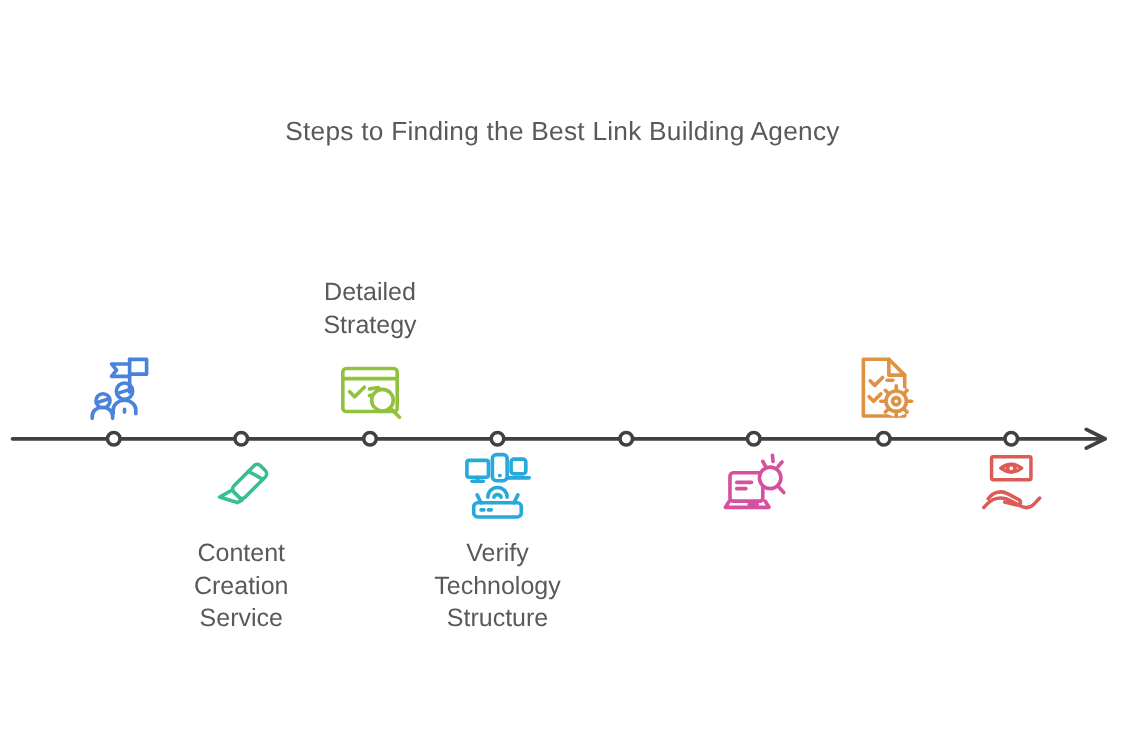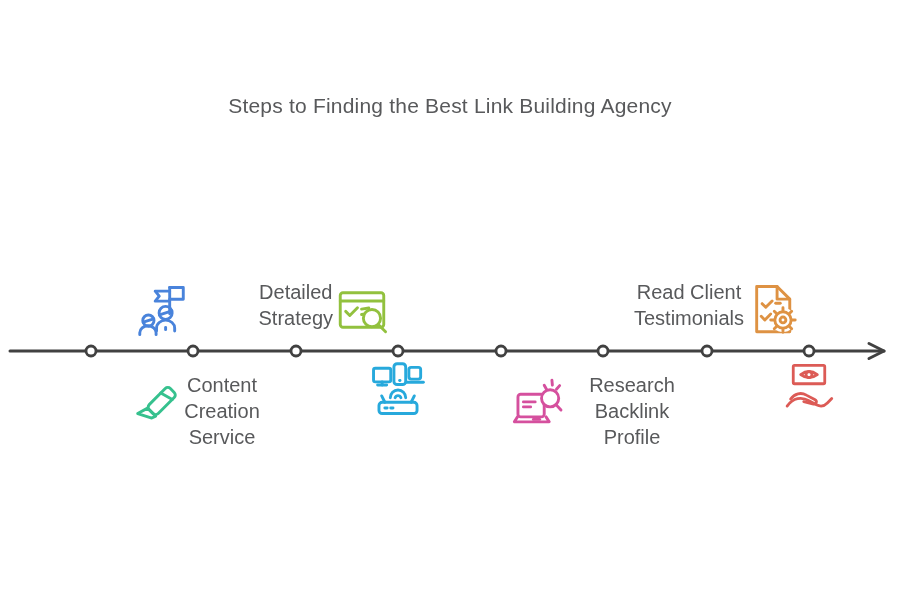--- a/index.html
+++ b/index.html
@@ -6,21 +6,21 @@
   .canvas{
     position:relative;width:900px;height:600px;background:#FFFFFF;
     font-family:"Liberation Sans",sans-serif;overflow:hidden;
   }
   .title{
     position:absolute;top:94px;left:0;width:100%;text-align:center;
     font-size:21px;color:#58595B;letter-spacing:0.2px;
   }
   .timeline{position:absolute;left:0;top:336px;}
   .step{
-    position:absolute;width:190px;display:flex;flex-direction:row;align-items:center;
+    position:absolute;width:190px;display:flex;flex-direction:column;align-items:center;
   }
   .step.above{bottom:259px;justify-content:flex-end;}
   .step.below{top:361px;justify-content:center;}
   .step .label{
     font-size:20px;line-height:26px;color:#58595B;text-align:center;white-space:pre-line;
   }
   .above .label{margin-bottom:10px;}
   .below .label{margin-top:11px;}
   svg.icon{display:block;}
 </style>
@@ -106,45 +106,44 @@
         <path d="M41 23.5 h19"></path>
         <path d="M23.5 40.5 a8.5 8.5 0 0 1 17 0" stroke-dasharray="none"></path>
         <path d="M28.8 40.5 a3.4 3.4 0 0 1 6.4 0"></path>
         <path d="M17.5 45.5 L14 38.5"></path>
         <path d="M46.5 45.5 L50 38.5"></path>
         <rect x="11" y="45.5" width="42" height="12.5" rx="3.5"></rect>
         <path d="M17.5 51.8 h2.5"></path>
         <path d="M24 51.8 h2.5"></path>
       </g>
     </svg>
+    <div class="label">Verify
+Technology
+Structure</div>
   </div>
 
 
   <div class="step below" style="left:508px">
     <svg class="icon" width="60" height="58" viewBox="0 0 64 64">
       <g fill="none" stroke-width="3.2" stroke-linecap="round" stroke-linejoin="round" stroke="#D5509E">
         <rect x="11" y="19" width="29" height="25" rx="3"></rect>
         <path d="M17 27.5 h13"></path>
         <path d="M17 33 h8"></path>
         <path d="M40 9 l2.5 4.5"></path>
         <path d="M48.5 3.5 l0.5 5.5"></path>
         <path d="M57 9.5 l-3.5 4"></path>
         <circle cx="46.5" cy="23.5" r="9.5" fill="#FFFFFF"></circle>
         <path d="M53 30.5 L58.5 36.5"></path>
         <path d="M10.5 44 L7 49.5 H45.5 L42 44"></path>
         <path d="M28 46.8 h7"></path>
       </g>
     </svg>
-    <div class="label">Research
-Backlink Profile</div>
   </div>
 
   <div class="step above" style="left:612px">
-    <div class="label">Read Client
-Testimonials</div>
     <svg class="icon" width="58" height="60" viewBox="0 0 64 64">
       <g fill="none" stroke-width="3.2" stroke-linecap="round" stroke-linejoin="round" stroke="#DE9243">
         <path d="M50.5 20 V56 H14 V6 H36.5 L50.5 20 Z"></path>
         <path d="M36.5 6 V20 H50.5"></path>
         <path d="M20 25 l4 4 7 -7"></path>
         <path d="M35 24.5 h5"></path>
         <path d="M19 39 l4 4 6.5 -6.5"></path>
         <circle cx="43" cy="43" r="13.5" fill="#FFFFFF" stroke="none"></circle>
         <circle cx="43" cy="43" r="9"></circle>
         <path d="M53 43 L56.5 43"></path>

